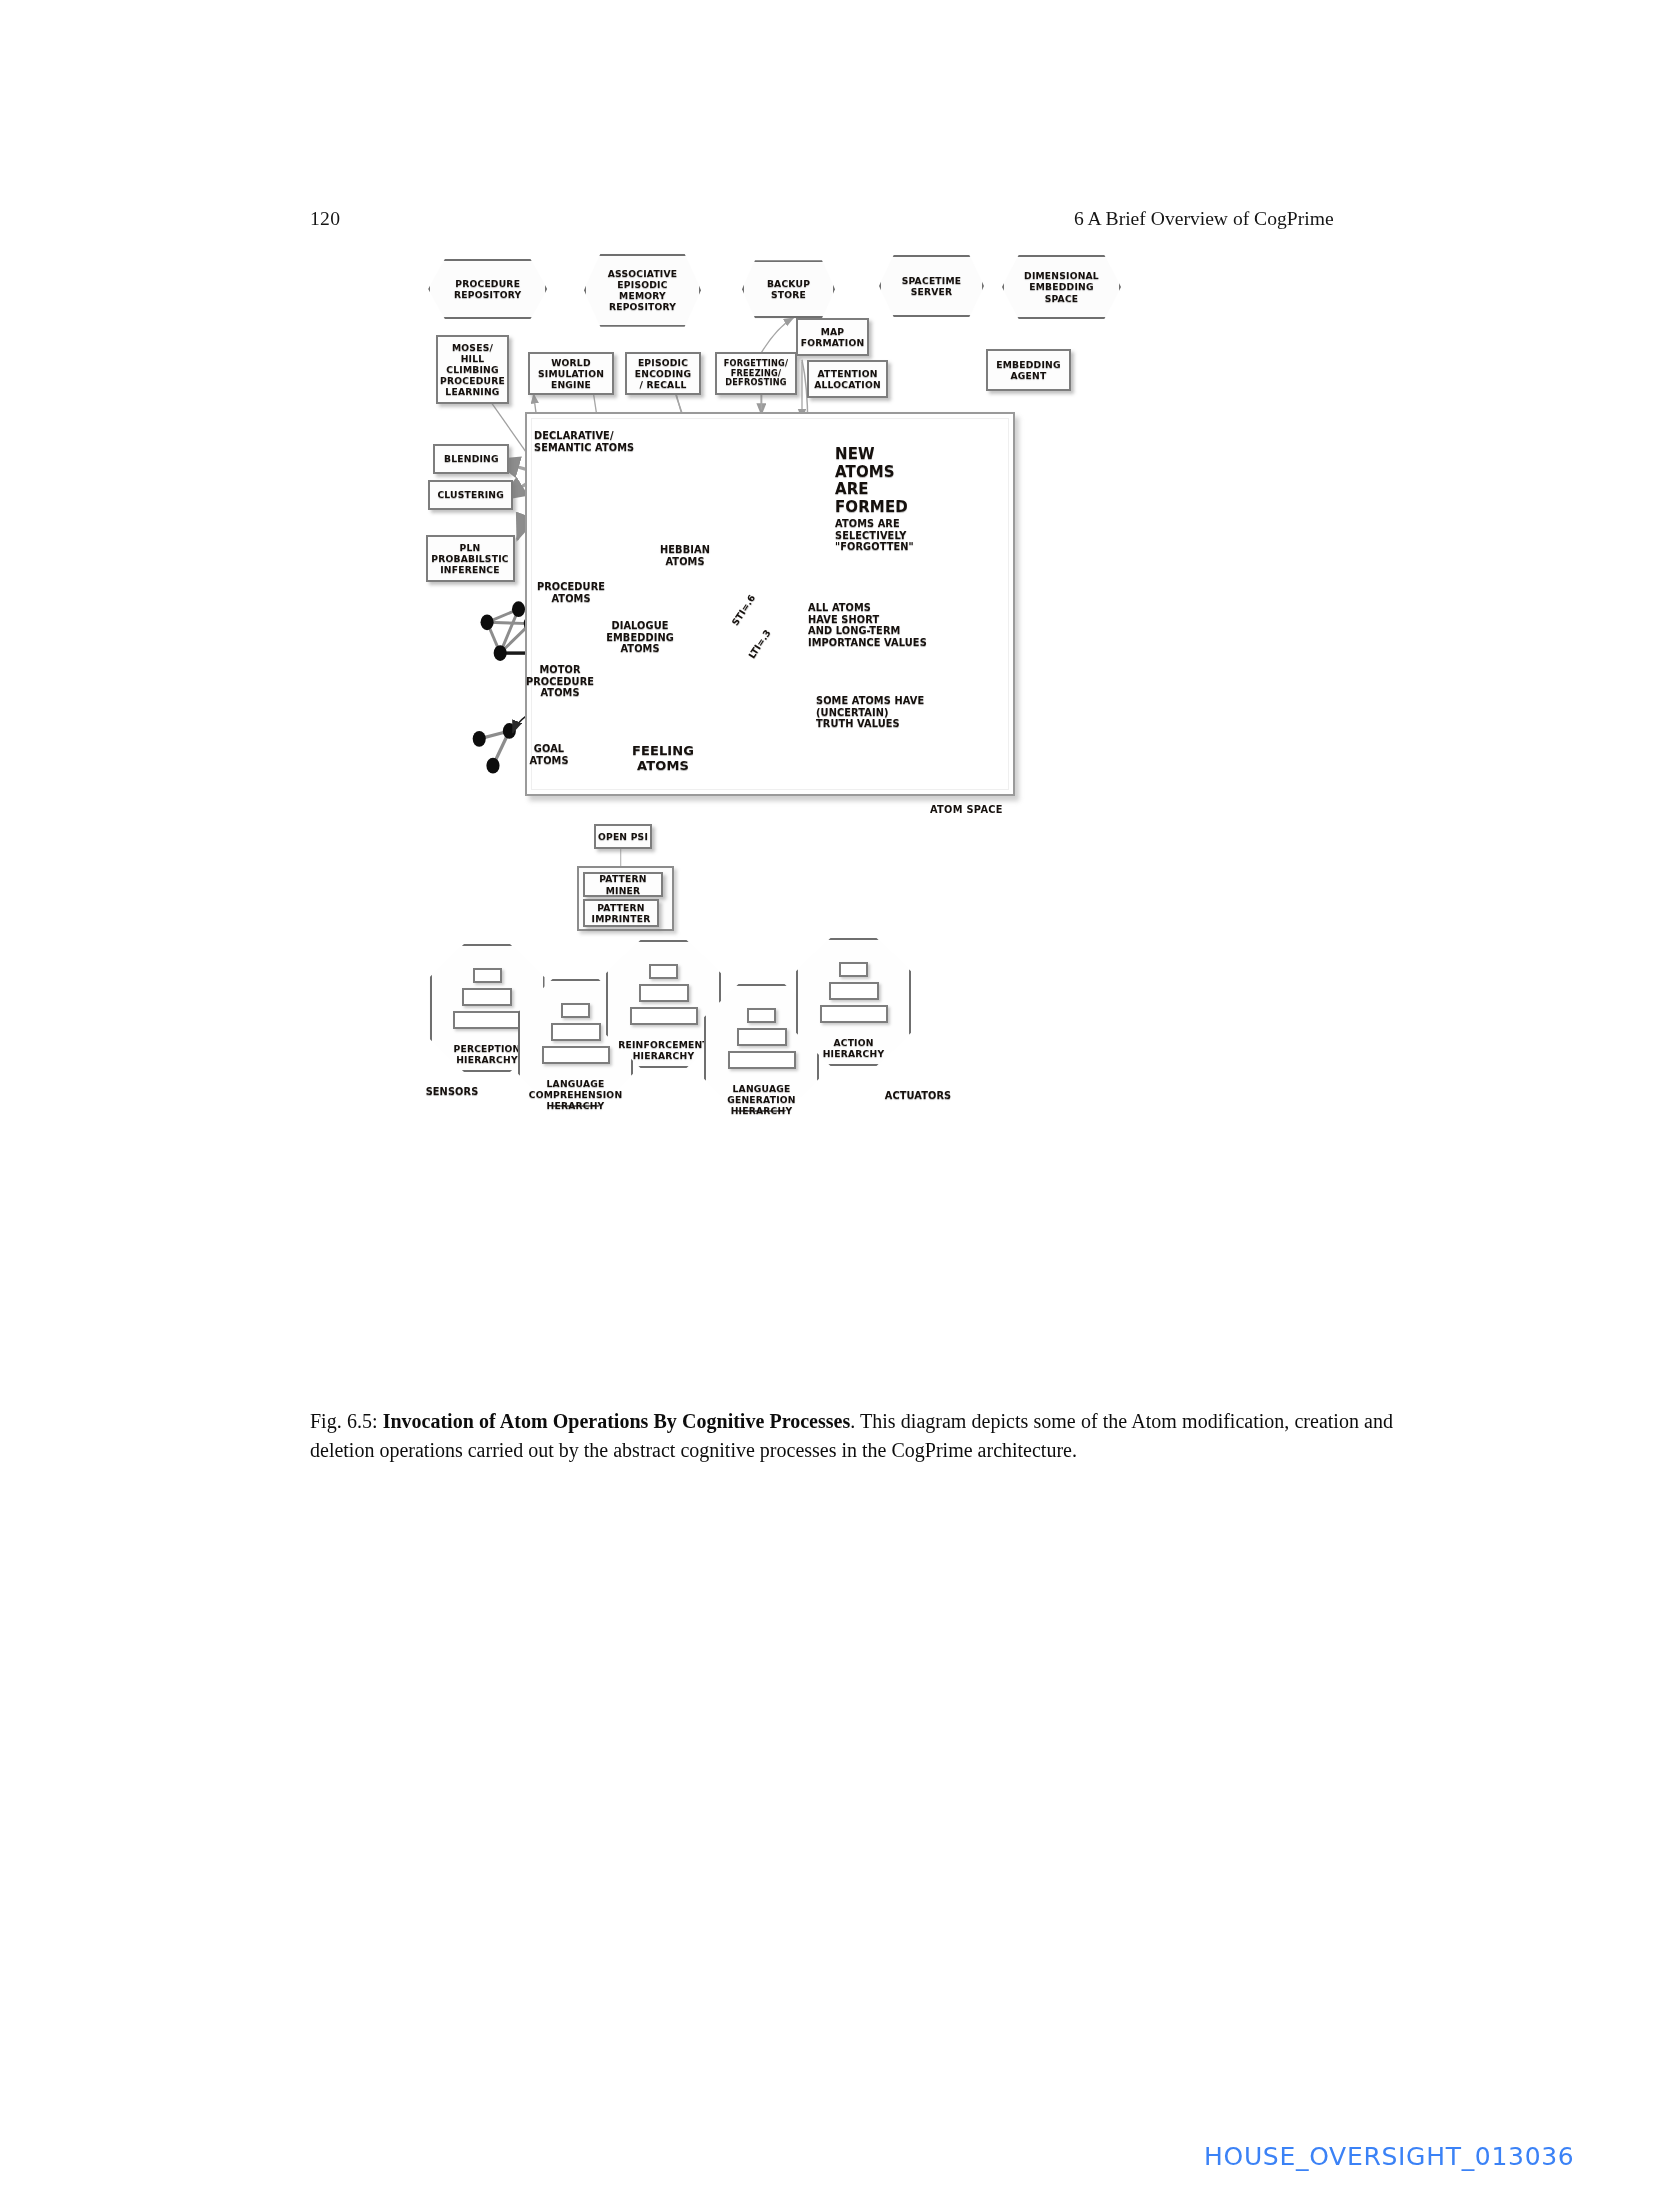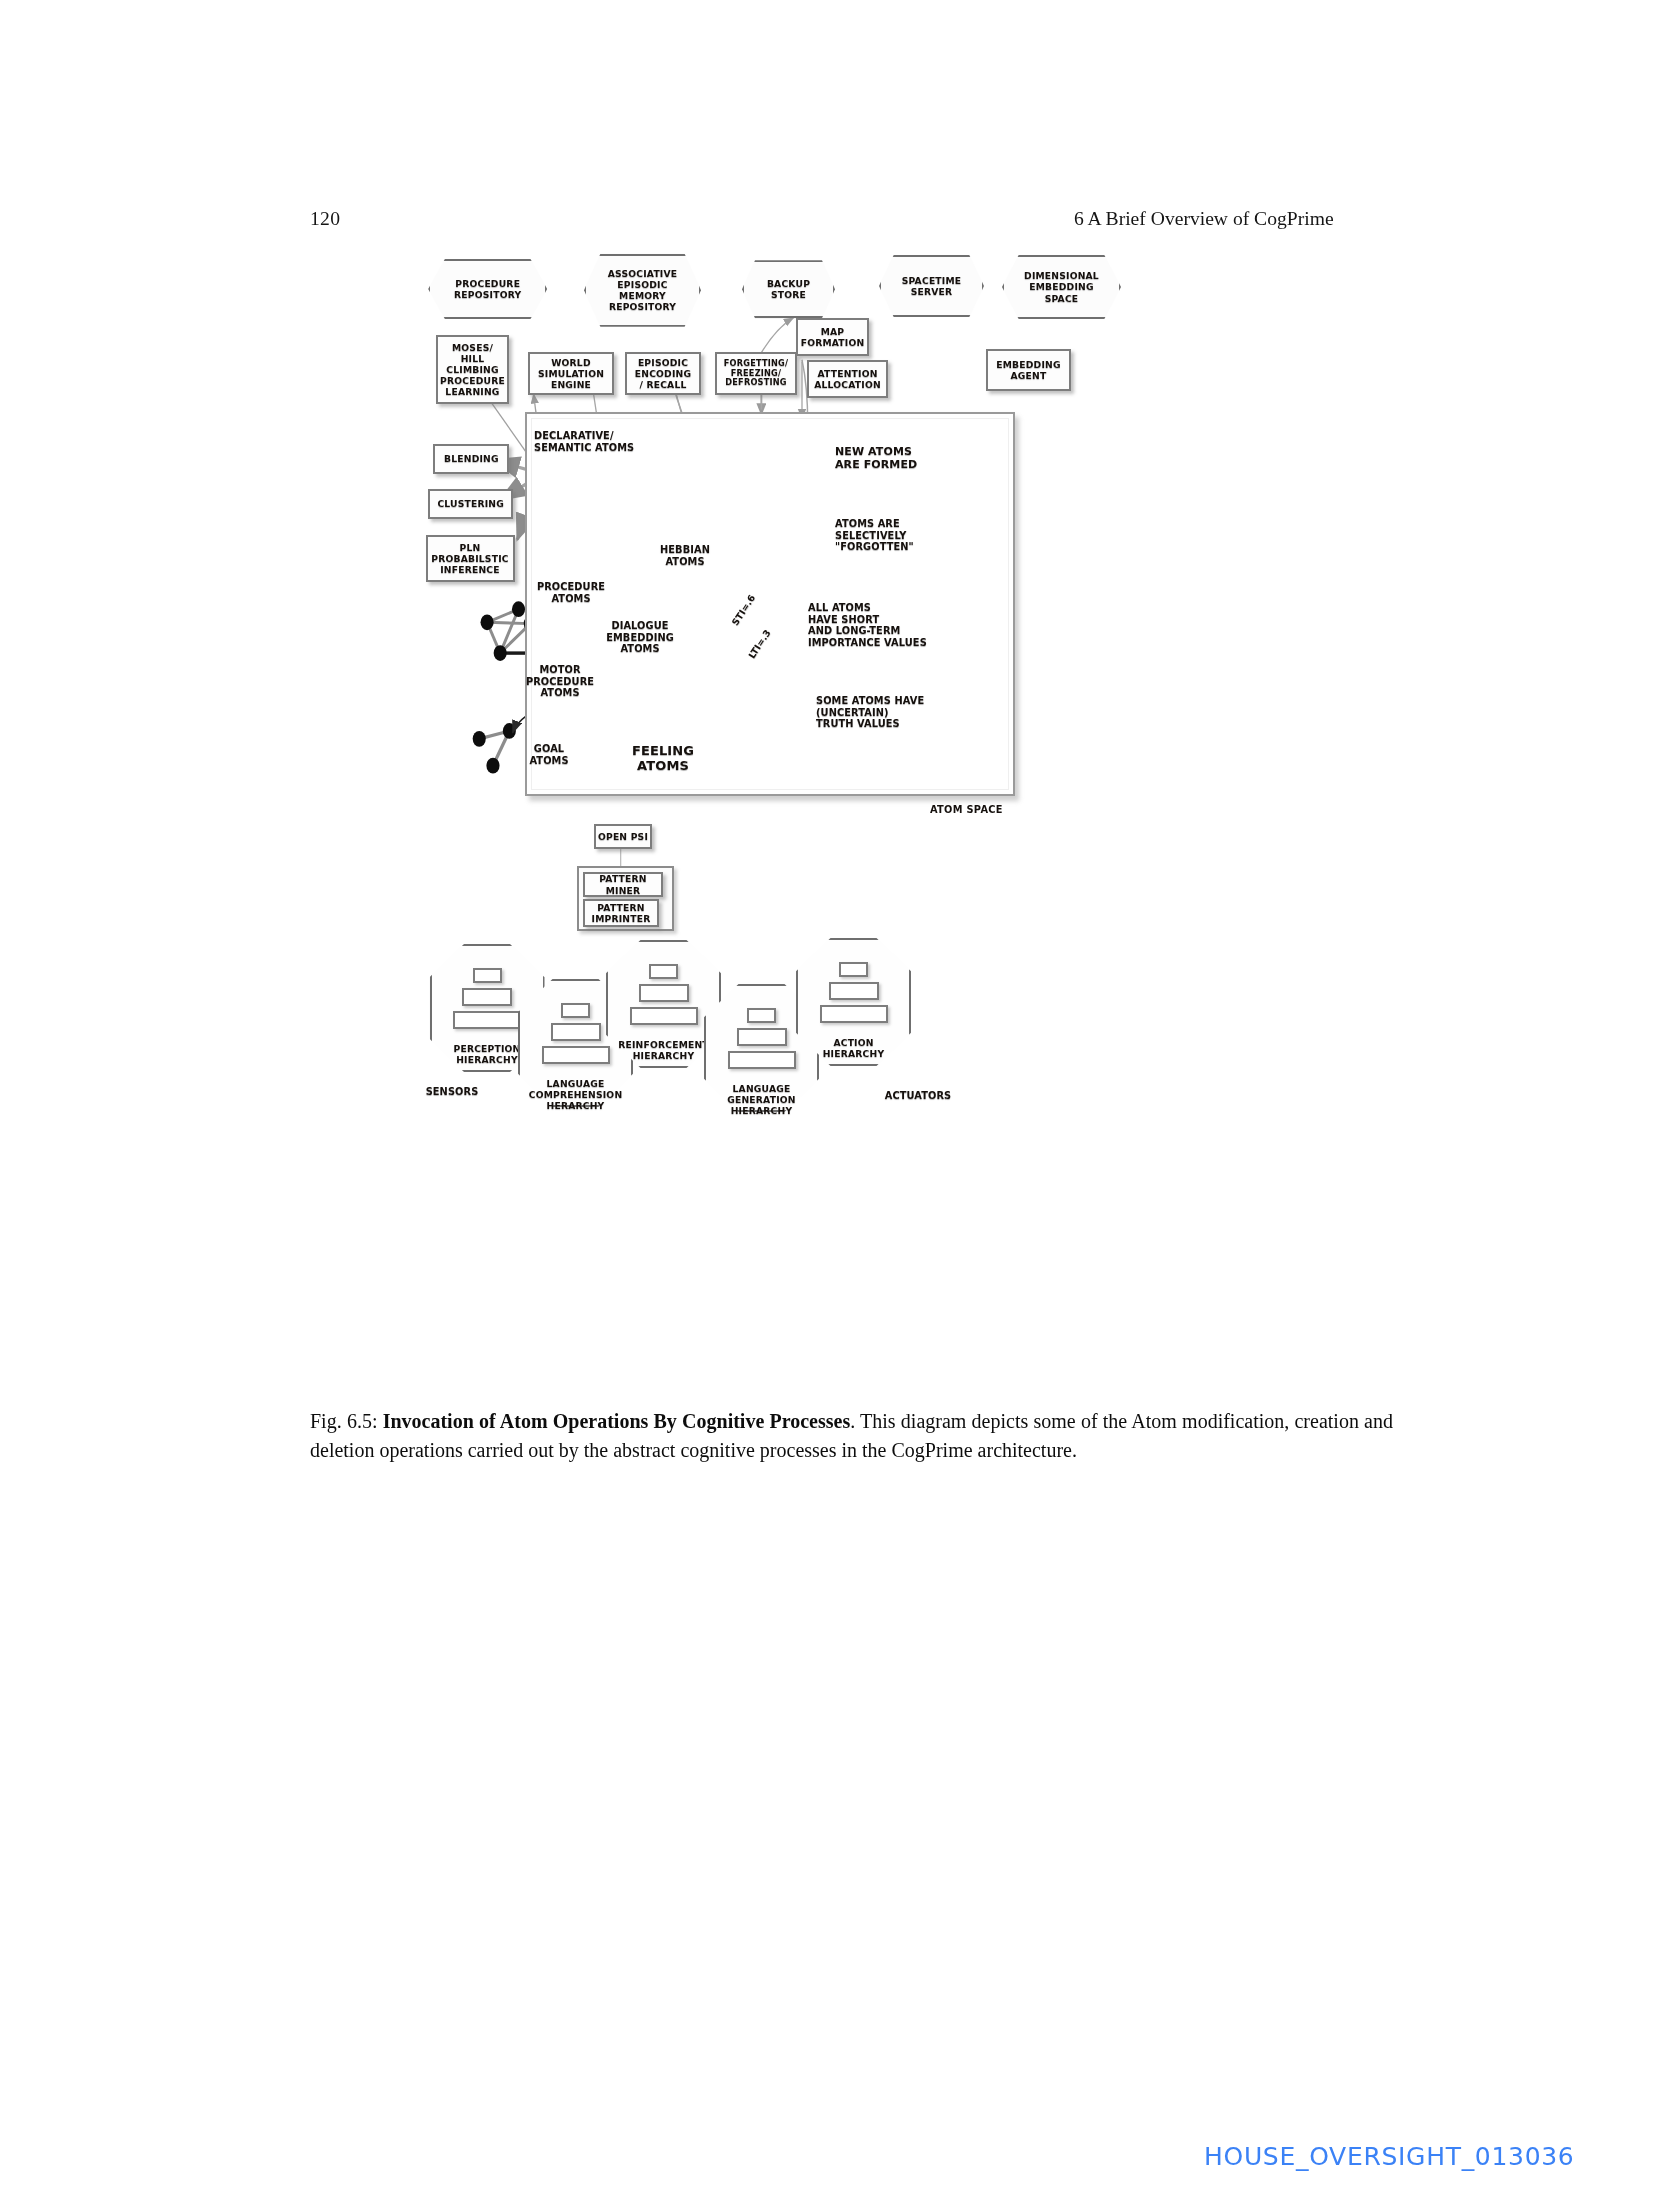--- a/index.html
+++ b/index.html
@@ -370,21 +370,21 @@
 
     <div class="box" style="left:567px; top:94px; width:85px; height:42px;">
       <span>EMBEDDING
 AGENT</span>
     </div>
 
     <div class="box" style="left:14.4px; top:189px; width:76px; height:30px;">
       <span>BLENDING</span>
     </div>
 
-    <div class="box" style="left:9.2px; top:234px; width:85px; height:30px;">
+    <div class="box" style="left:9.2px; top:225px; width:85px; height:30px;">
       <span>CLUSTERING</span>
     </div>
 
     <div class="box" style="left:6.5px; top:280px; width:89px; height:47px;">
       <span>PLN
 PROBABILSTIC
 INFERENCE</span>
     </div>
 
     <div class="atomspace" style="left:106px; top:157px; width:490px; height:384px;"></div>
@@ -405,21 +405,21 @@
     <div class="dtext" style="left:92px; top:409px; width:98px; font-size:9.8px;">MOTOR
 PROCEDURE
 ATOMS</div>
 
     <div class="dtext" style="left:94px; top:488px; width:72px; font-size:9.8px;">GOAL
 ATOMS</div>
 
     <div class="dtext" style="left:208px; top:488px; width:72px; font-size:13px;">FEELING
 ATOMS</div>
 
-    <div class="dtext" style="left:416px; top:191px; width:98px; font-size:11px; text-align:left;">NEW ATOMS
+    <div class="dtext" style="left:416px; top:191px; width:98px; font-size:15px; text-align:left;">NEW ATOMS
 ARE FORMED</div>
 
     <div class="dtext" style="left:416px; top:263px; width:111px; font-size:9.8px; text-align:left;">ATOMS ARE
 SELECTIVELY
 "FORGOTTEN"</div>
 
     <div class="dtext" style="left:389px; top:347px; width:136px; font-size:9.8px; text-align:left;">ALL ATOMS
 HAVE SHORT
 AND LONG-TERM
 IMPORTANCE VALUES</div>

